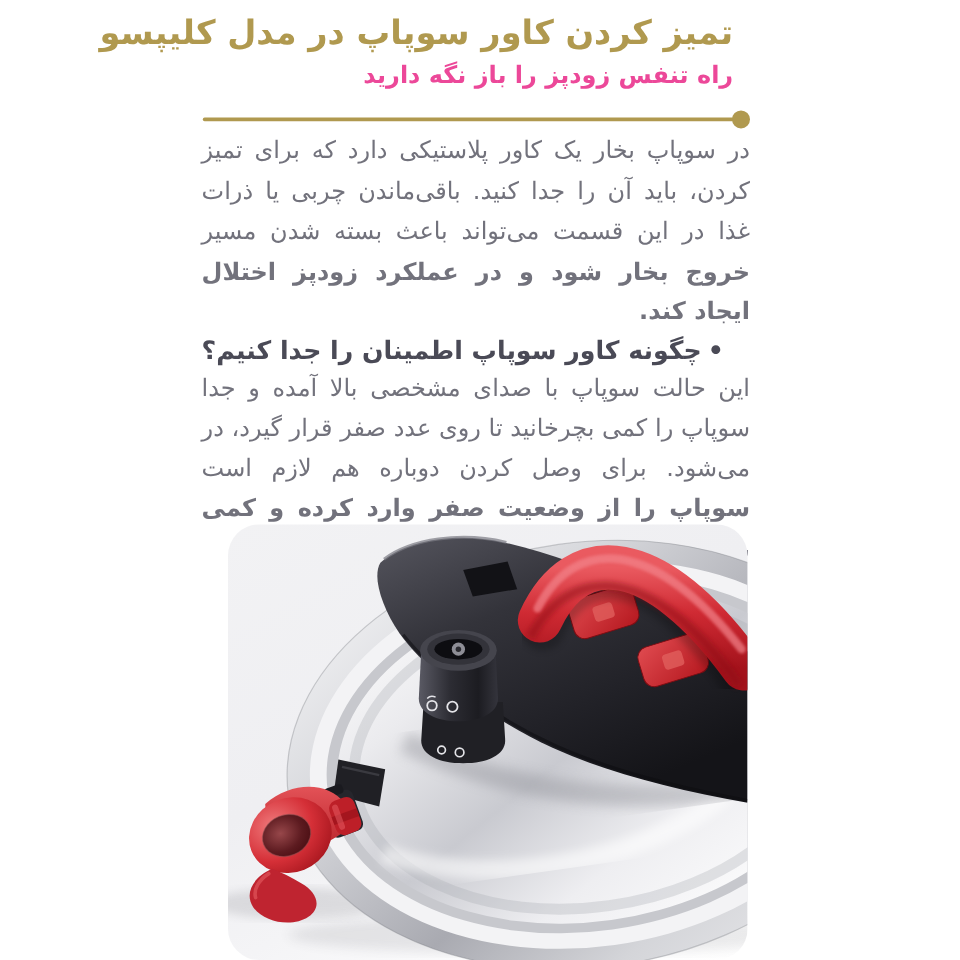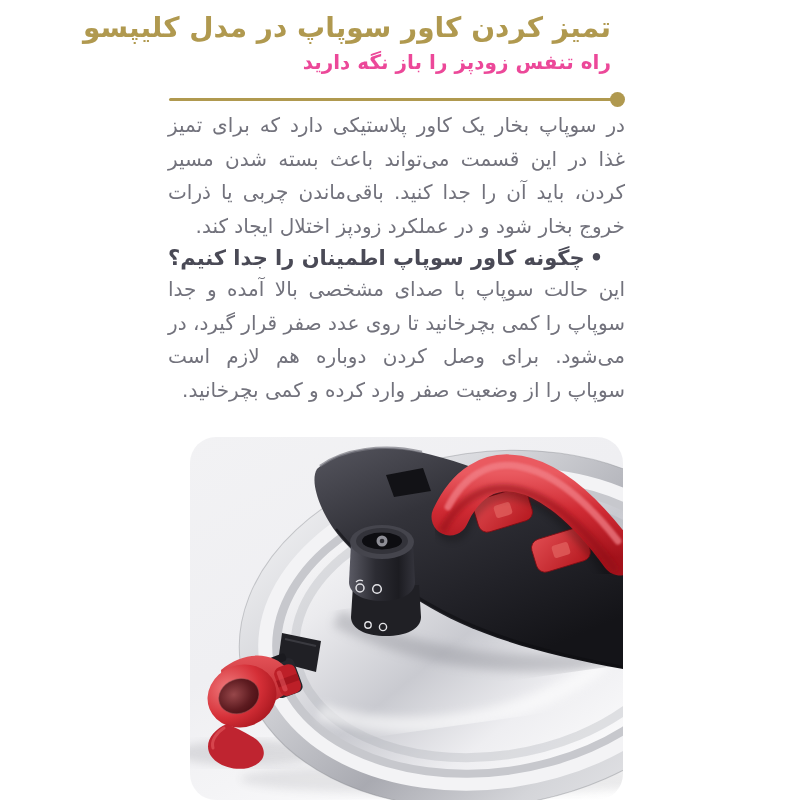--- a/index.html
+++ b/index.html
@@ -23,21 +23,21 @@
   .divider-line{position:absolute;top:7px;right:9px;left:1px;height:2.5px;background:#b0994f;border-radius:2px;}
   .divider-dot{position:absolute;top:0.5px;right:0;width:15px;height:15px;border-radius:50%;background:#b0994f;}
 
   
   .content{position:absolute;top:109px;right:175px;width:457px;color:#72727c;font-size:20px;}
   .para{margin:0;}
   .t-line{
     display:block;line-height:33.5px;
     text-align:justify;text-align-last:justify;text-justify:inter-word;
   }
-  .t-line.last{text-align-last:right;}
+  .t-line.last{text-align-last:right;font-weight:bold;}
   .q-heading{
     margin:0;padding:0;height:30px;line-height:30px;
     color:#4a4a56;font-weight:bold;font-size:21px;text-align:left;white-space:nowrap;
   }
   .q-heading .bullet{font-size:21px;margin-left:5px;color:#4a4a56;}
 
   
   .photo{
     position:absolute;left:190px;top:437px;width:433px;height:363px;margin:0;
     border-radius:26px;overflow:hidden;
@@ -56,22 +56,22 @@
   </header>
 
   <div class="divider">
     <span class="divider-line"></span>
     <span class="divider-dot"></span>
   </div>
 
   <main class="content">
     <p class="para">
       <span class="t-line">در سوپاپ بخار یک کاور پلاستیکی دارد که برای تمیز</span>
+      <span class="t-line">کردن، باید آن را جدا کنید. باقی‌ماندن چربی یا ذرات</span>
       <span class="t-line">غذا در این قسمت می‌تواند باعث بسته شدن مسیر</span>
-      <span class="t-line">کردن، باید آن را جدا کنید. باقی‌ماندن چربی یا ذرات</span>
       <span class="t-line last">خروج بخار شود و در عملکرد زودپز اختلال ایجاد کند.</span>
     </p>
     <p class="q-heading"><span class="bullet">•</span><span>چگونه کاور سوپاپ اطمینان را جدا کنیم؟</span></p>
     <p class="para">
       <span class="t-line">این حالت سوپاپ با صدای مشخصی بالا آمده و جدا</span>
       <span class="t-line">سوپاپ را کمی بچرخانید تا روی عدد صفر قرار گیرد، در</span>
       <span class="t-line">می‌شود. برای وصل کردن دوباره هم لازم است</span>
       <span class="t-line last">سوپاپ را از وضعیت صفر وارد کرده و کمی بچرخانید.</span>
     </p>
   </main>

